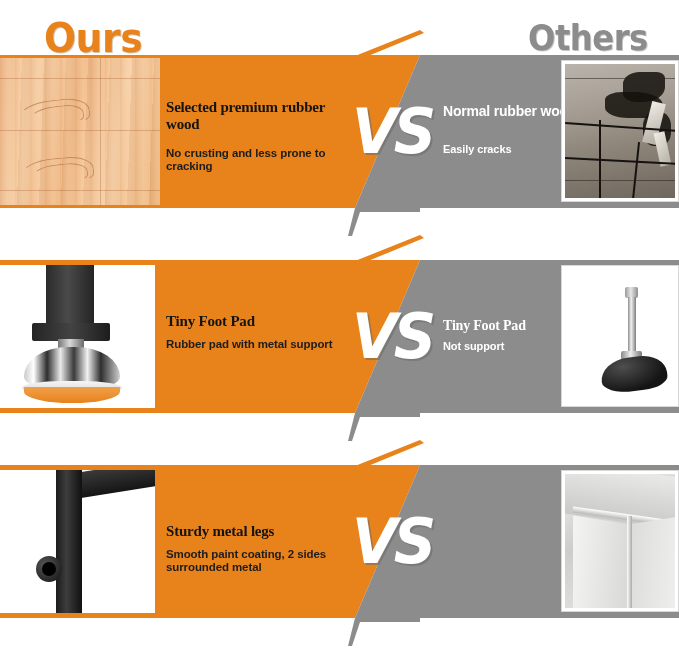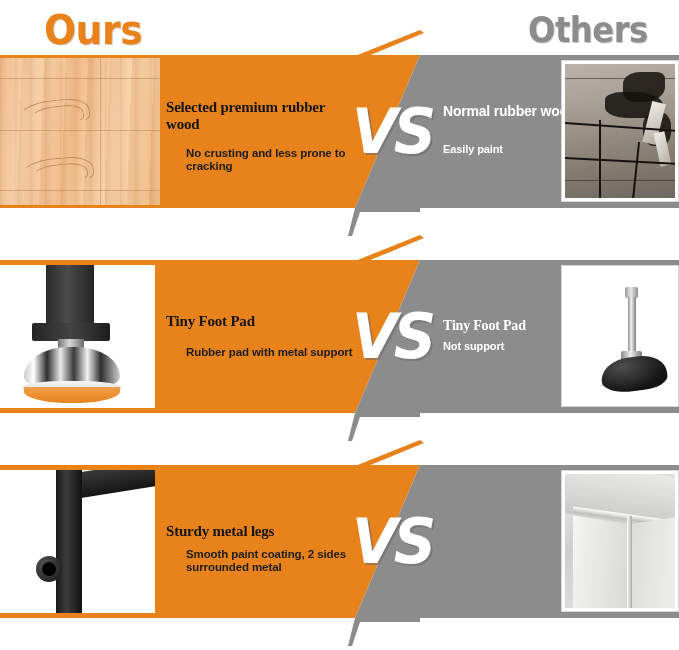--- a/index.html
+++ b/index.html
@@ -6,21 +6,21 @@
   body{
     width:679px;height:650px;
     background:#ffffff;
     font-family:"Liberation Sans", sans-serif;
     overflow:hidden;
     position:relative;
   }
 
   
   .header{
-    position:absolute;left:0;top:8px;width:679px;height:55px;
+    position:absolute;left:0;top:16px;width:679px;height:55px;
   }
   .hdr-ours{
     position:absolute;left:44px;top:-2px;
     font-size:41px;font-weight:bold;
     letter-spacing:-0.5px;
     color:#E8821B;
     text-shadow:1px 1px 0 rgba(120,70,10,.30);
     font-family:"DejaVu Sans", sans-serif;
     transform:scaleX(.92);transform-origin:left top;
   }
@@ -117,24 +117,23 @@
   .ours-title{
     position:absolute;left:0;top:44px;width:175px;
     font-size:15px;font-weight:bold;color:#141414;line-height:17px;
     letter-spacing:-0.2px;
     font-family:Liberation Serif, serif;
   }
   .ours-sub{
     position:absolute;left:0;top:92px;width:180px;
     font-size:11.5px;font-weight:bold;color:#1d1d1d;line-height:13px;
     letter-spacing:-0.1px;
-    margin-left:20px;
   }
   .row-2 .ours-title{top:53px;}
-  .row-2 .ours-sub{top:86px;}
+  .row-2 .ours-sub{top:78px;}
   .row-3 .ours-title{top:58px;}
   .row-3 .ours-sub{top:83px;}
 
   
   .vs{
     position:absolute;left:352px;top:32px;width:100px;height:90px;
     font-size:62px;font-weight:bold;font-style:italic;color:#ffffff;
     font-family:"DejaVu Sans", sans-serif;
     letter-spacing:-4px;
     line-height:90px;
@@ -221,21 +220,21 @@
 
   <div class="ours-text">
     <div class="ours-title">Selected premium rubber wood</div>
     <div class="ours-sub">No crusting and less prone to cracking</div>
   </div>
 
   <div class="vs">VS</div>
 
   <div class="others-text">
     <div class="others-title">Normal rubber wood</div>
-    <div class="others-sub">Easily paint</div>
+    <div class="others-sub">Easily cracks</div>
   </div>
 
   <div class="others-photo">
     <div class="inner">
       <div class="cracked"></div>
       <div class="ckq" style="left:58px;top:8px;width:42px;height:30px;border-radius:40% 20% 50% 30%"></div>
       <div class="ckq" style="left:40px;top:28px;width:58px;height:26px;border-radius:30% 50% 20% 40%"></div>
       <div class="ckq" style="left:78px;top:48px;width:28px;height:34px;border-radius:40%"></div>
       <div class="shard" style="left:82px;top:38px;width:14px;height:42px;transform:rotate(14deg)"></div>
       <div class="shard" style="left:92px;top:68px;width:11px;height:34px;transform:rotate(-12deg)"></div>

